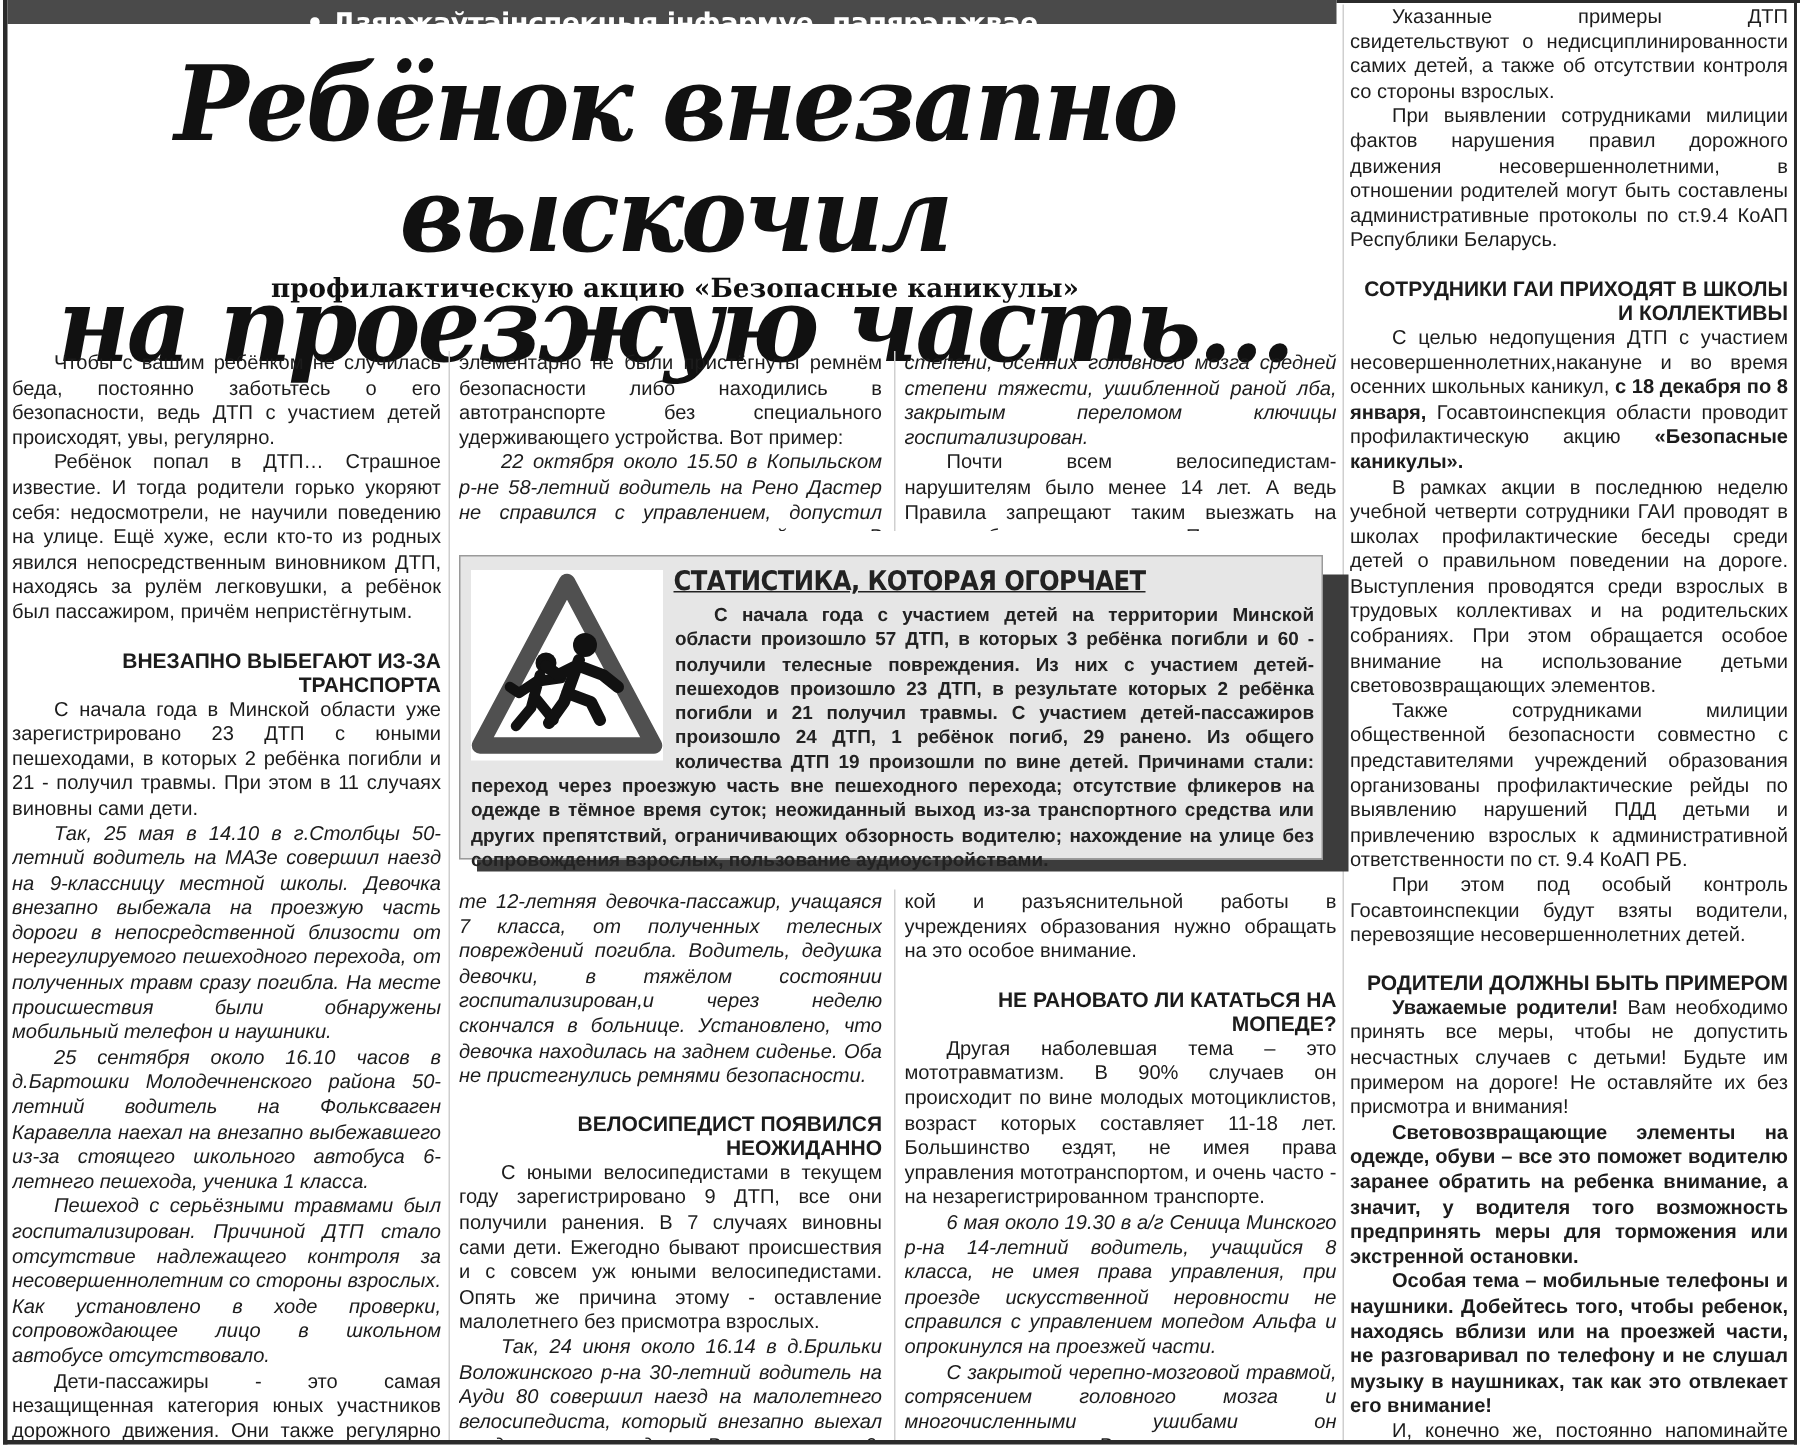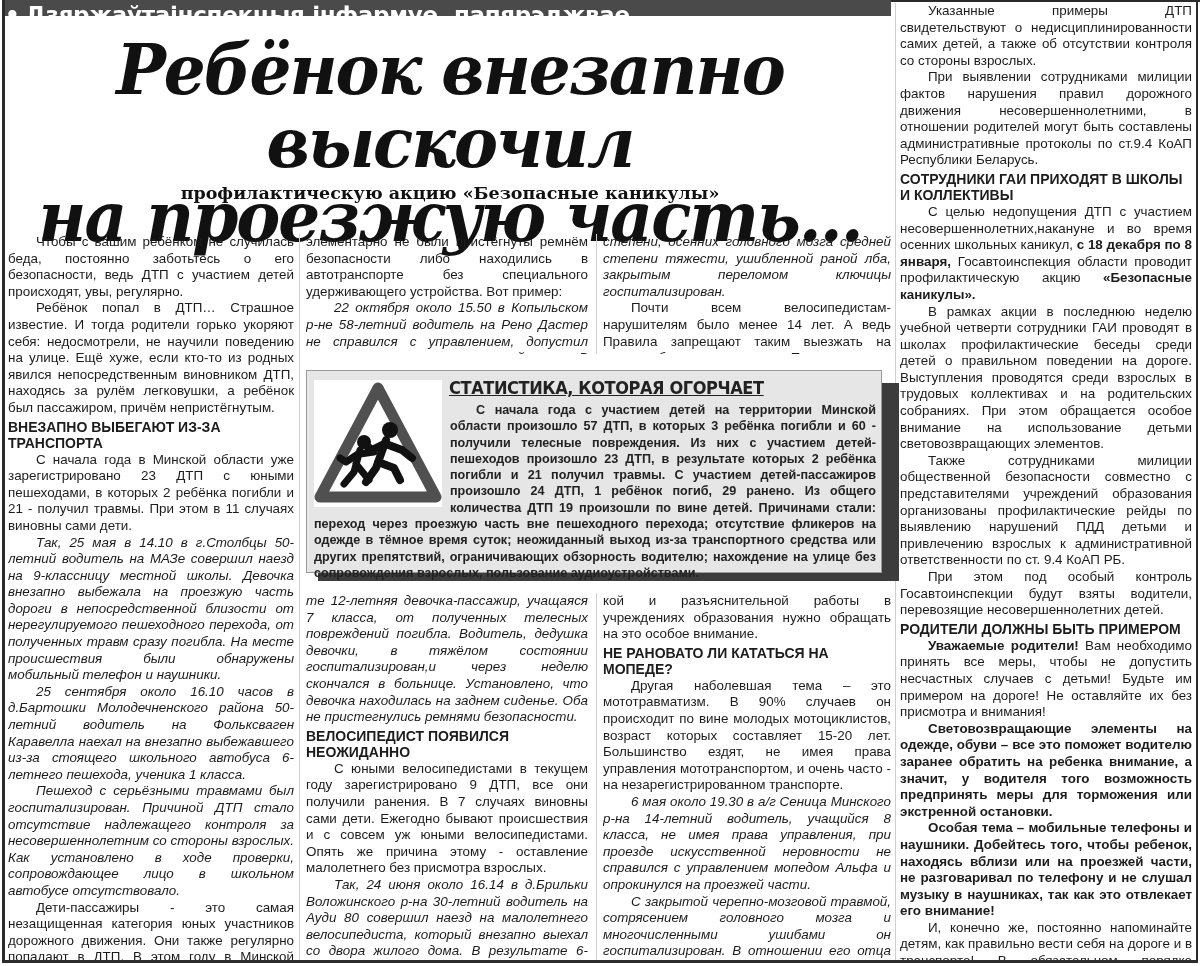--- a/index.html
+++ b/index.html
@@ -1,33 +1,33 @@
 <!DOCTYPE html>
 <html><head>
 <meta charset="utf-8">
 <style>
   * { box-sizing: border-box; margin: 0; padding: 0; }
   html, body { width: 1200px; height: 966px; background: #ffffff; overflow: hidden; }
   body { position: relative; font-family: "Liberation Sans", sans-serif; color: #1a1a1a; }
 
   .page-frame { position: absolute; left: 2px; top: 0; width: 1196px; height: 963px; border-left: 3px solid #2b2b2b; border-bottom: 3px solid #2b2b2b; border-right: 2px solid #2b2b2b; }
 
-  .rubric { position: absolute; left: 5px; top: 0; width: 886px; height: 16px; background: #4a4a4a; color: #fff; font-family: "DejaVu Sans", sans-serif; font-weight: bold; font-size: 23px; text-align: left; line-height: 31px; letter-spacing: -0.3px; }
+  .rubric { position: absolute; left: 5px; top: 0; width: 886px; height: 16px; background: #4a4a4a; color: #fff; font-family: "DejaVu Sans", sans-serif; font-weight: bold; font-size: 18px; text-align: center; line-height: 31px; letter-spacing: -0.3px; }
   .rubric .bullet { margin-right: 6px; }
   .top-rule { position: absolute; left: 891px; top: 0; width: 309px; height: 2px; background: #2b2b2b; }
 
   .headline { position: absolute; left: 10px; top: 38px; width: 880px; text-align: center; font-family: "DejaVu Serif", serif; font-weight: bold; font-style: italic; font-size: 66px; line-height: 70px; letter-spacing: -2px; color: #111; transform: scaleY(1.05); }
   .subhead { position: absolute; left: 10px; top: 183px; width: 880px; text-align: center; font-family: "DejaVu Serif", serif; font-weight: bold; font-size: 17.5px; line-height: 21px; color: #111; }
 
   .col { position: absolute; font-size: 13.4px; line-height: 16.6px; text-align: justify; hyphens: manual; color: #1c1c1c; }
   .col p { text-indent: 28px; }
   .col p.noindent { text-indent: 0; }
   .col .it { font-style: italic; }
   .col .b { font-weight: bold; }
-  .col h3 { font-size: 14px; line-height: 16px; font-weight: bold; text-align: left; text-indent: 0; margin: 2px 0 1px; text-transform: uppercase; }
+  .col h3 { font-size: 14px; line-height: 16px; font-weight: bold; text-align: right; text-indent: 0; margin: 15px 0 1px; text-transform: uppercase; }
 
   #col1 { left: 8px; top: 234px; width: 286px; height: 726px; overflow: hidden; }
   #col2-top { left: 306px; top: 234px; width: 282px; height: 120px; overflow: hidden; }
   #col3-top { left: 603px; top: 234px; width: 288px; height: 120px; overflow: hidden; }
   #col2-bot { left: 306px; top: 593px; width: 282px; height: 367px; overflow: hidden; }
   #col3-bot { left: 603px; top: 593px; width: 288px; height: 367px; overflow: hidden; }
   #col4 { left: 900px; top: 3px; width: 292px; height: 957px; overflow: hidden; }
 
   .col-divider { position: absolute; top: 234px; width: 1px; background: #cfcfcf; }
 
@@ -107,21 +107,21 @@
 <div class="col" id="col2-bot">
   <p class="noindent it">те 12-летняя девочка-пассажир, учащаяся 7 класса, от полученных телесных повреждений погибла. Водитель, дедушка девочки, в тяжёлом состоянии госпитализирован,и через неделю скончался в больнице. Установлено, что девочка находилась на заднем сиденье. Оба не пристегнулись ремнями безопасности.</p>
   <h3>ВЕЛОСИПЕДИСТ ПОЯВИЛСЯ НЕОЖИДАННО</h3>
   <p>С юными велосипедистами в текущем году зарегистрировано 9 ДТП, все они получили ранения. В 7 случаях виновны сами дети. Ежегодно бывают происшествия и с совсем уж юными велосипедистами. Опять же причина этому - оставление малолетнего без присмотра взрослых.</p>
   <p class="it">Так, 24 июня около 16.14 в д.Брильки Воложинского р-на 30-летний водитель на Ауди 80 совершил наезд на малолетнего велосипедиста, который внезапно выехал со двора жилого дома. В результате 6-летний мальчик, воспитанник детского сада, с закрытой черепно-мозговой травмой средней</p>
 </div>
 
 <div class="col" id="col3-bot">
   <p class="noindent">кой и разъяснительной работы в учреждениях образования нужно обращать на это особое внимание.</p>
   <h3>НЕ РАНОВАТО ЛИ КАТАТЬСЯ НА МОПЕДЕ?</h3>
-  <p>Другая наболевшая тема – это мототравматизм. В 90% случаев он происходит по вине молодых мотоциклистов, возраст которых составляет 15-20 лет. Большинство ездят, не имея права управления мототранспортом, и очень часто - на незарегистрированном транспорте.</p>
+  <p>Другая наболевшая тема – это мототравматизм. В 90% случаев он происходит по вине молодых мотоциклистов, возраст которых составляет 11-18 лет. Большинство ездят, не имея права управления мототранспортом, и очень часто - на незарегистрированном транспорте.</p>
   <p class="it">6 мая около 19.30 в а/г Сеница Минского р-на 14-летний водитель, учащийся 8 класса, не имея права управления, при проезде искусственной неровности не справился с управлением мопедом Альфа и опрокинулся на проезжей части.</p>
   <p class="it">С закрытой черепно-мозговой травмой, сотрясением головного мозга и многочисленными ушибами он госпитализирован. В отношении его отца вынесено постановление за передачу управления лицу, не имеющему права управления.</p>
 </div>
 
 <div class="col" id="col4">
   <p>Указанные примеры ДТП свидетельствуют о недисциплинированности самих детей, а также об отсутствии контроля со стороны взрослых.</p>
   <p>При выявлении сотрудниками милиции фактов нарушения правил дорожного движения несовершеннолетними, в отношении родителей могут быть составлены административные протоколы по ст.9.4 КоАП Республики Беларусь.</p>
   <h3>СОТРУДНИКИ ГАИ ПРИХОДЯТ В ШКОЛЫ И КОЛЛЕКТИВЫ</h3>
   <p><span>С целью недопущения ДТП с участием несовершеннолетних,накануне и во время осенних школьных каникул, </span><span class="b">с 18 декабря по 8 января,</span><span> Госавтоинспекция области проводит профилактическую акцию </span><span class="b">«Безопасные каникулы».</span></p>
   <p>В рамках акции в последнюю неделю учебной четверти сотрудники ГАИ проводят в школах профилактические беседы среди детей о правильном поведении на дороге. Выступления проводятся среди взрослых в трудовых коллективах и на родительских собраниях. При этом обращается особое внимание на использование детьми световозвращающих элементов.</p>

